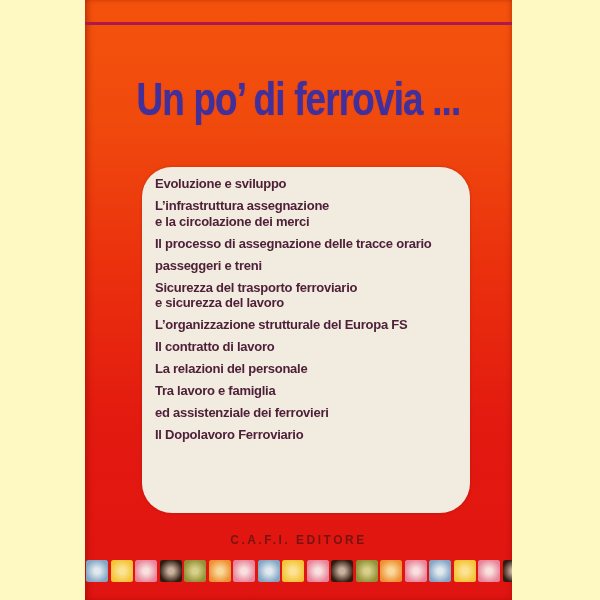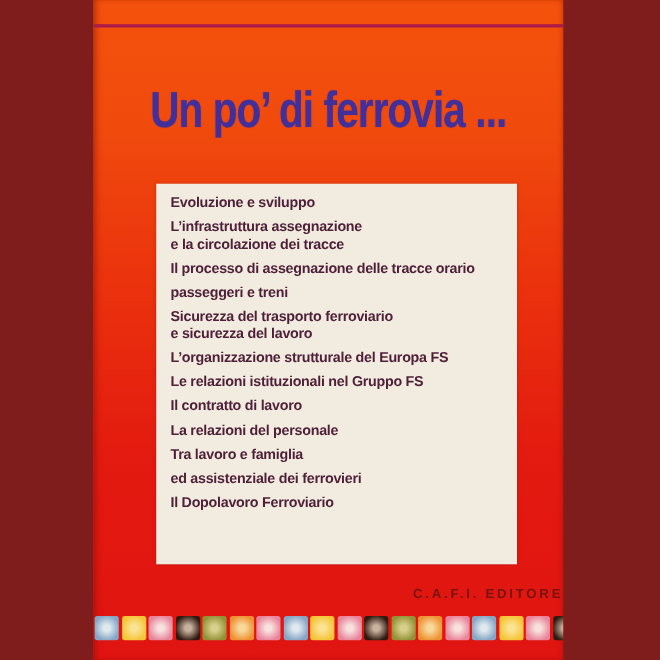--- a/index.html
+++ b/index.html
@@ -4,21 +4,21 @@
 <style>
   html, body { margin: 0; padding: 0; }
   body {
     width: 600px; height: 600px;
     font-family: "Liberation Sans", sans-serif;
     background: #ffffff;
   }
   .page {
     position: relative;
     width: 600px; height: 600px;
-    background: #7f1d1d;
+    background: #fef9c3;
     overflow: hidden;
   }
   .cover {
     position: absolute;
     left: 85px; top: 0;
     width: 427px; height: 600px;
     background: linear-gradient(180deg,
       var(--cover-top, #f4520c) 0%,
       #f04a0d 20%,
       #ea300d 45%,
@@ -51,35 +51,36 @@
   }
   .toc-box {
     position: absolute;
     left: 57px; top: 167px;
     width: 328px; height: 346px;
     box-sizing: border-box;
     padding: 9px 6px 6px 13px;
     background: var(--box-background, #f2ebe0);
     overflow: hidden;
     box-shadow: 0 0 3px rgba(120,20,10,0.35);
+    border-radius: 30px;
   }
   .toc-item {
     margin: 0 0 6.5px 0;
     color: var(--toc-text, #4e2139);
     font-size: 13px;
     line-height: 15.5px;
     font-weight: bold;
     letter-spacing: -0.25px;
   }
   .toc-line { white-space: nowrap; }
   .publisher {
     position: absolute;
     left: 0; top: 533px;
     width: 100%;
-    text-align: right;
+    text-align: center;
     font-size: 12px;
     font-weight: bold;
     letter-spacing: 2.5px;
     color: var(--publisher-text, #6d1410);
     opacity: 0.9;
   }
   .squares {
     position: absolute;
     left: 1px; top: 560px;
     display: flex;
@@ -98,37 +99,34 @@
 <div class="page">
   <div class="cover">
     <div class="topline"></div>
     <h1 class="title">Un po’ di ferrovia ...</h1>
     <div class="toc-box" id="toc-box">
         <div class="toc-item">
           <div class="toc-line">Evoluzione e sviluppo</div>
         </div>
         <div class="toc-item">
           <div class="toc-line">L’infrastruttura assegnazione</div>
-          <div class="toc-line">e la circolazione dei tracce</div>
+          <div class="toc-line">e la circolazione dei merci</div>
         </div>
         <div class="toc-item">
           <div class="toc-line">Il processo di assegnazione delle tracce orario</div>
         </div>
         <div class="toc-item">
           <div class="toc-line">passeggeri e treni</div>
         </div>
         <div class="toc-item">
           <div class="toc-line">Sicurezza del trasporto ferroviario</div>
           <div class="toc-line">e sicurezza del lavoro</div>
         </div>
         <div class="toc-item">
           <div class="toc-line">L’organizzazione strutturale del Europa FS</div>
-        </div>
-        <div class="toc-item">
-          <div class="toc-line">Le relazioni istituzionali nel Gruppo FS</div>
         </div>
         <div class="toc-item">
           <div class="toc-line">Il contratto di lavoro</div>
         </div>
         <div class="toc-item">
           <div class="toc-line">La relazioni del personale</div>
         </div>
         <div class="toc-item">
           <div class="toc-line">Tra lavoro e famiglia</div>
         </div>

